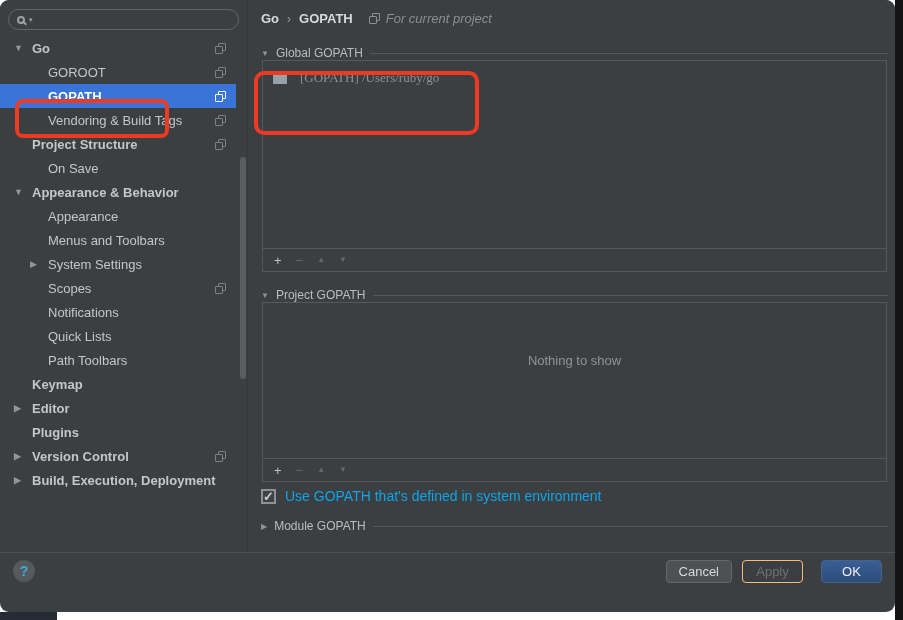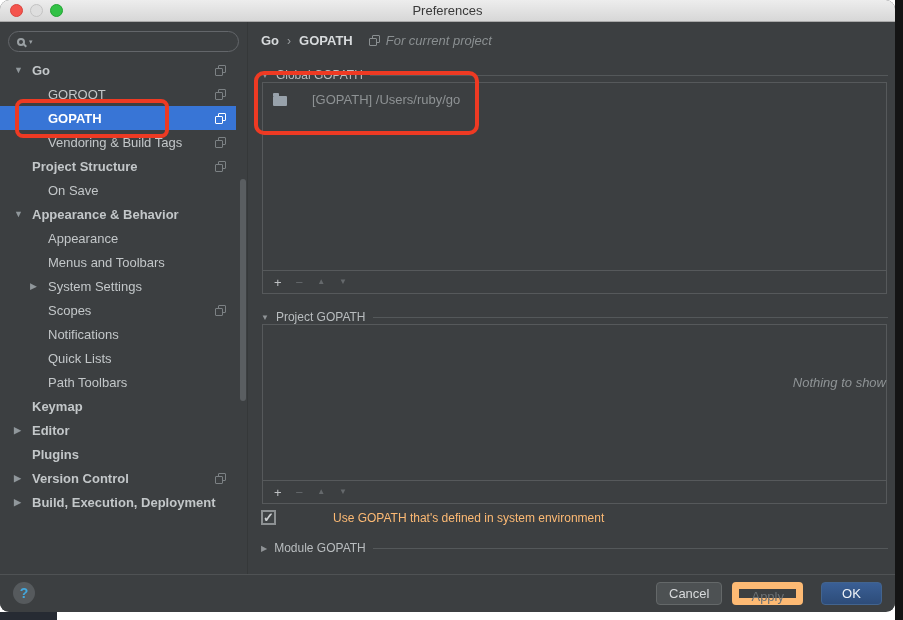--- a/index.html
+++ b/index.html
@@ -63,68 +63,60 @@
   .chev { color:#9a9ea0; font-size:12px; }
   .scope { display:flex; align-items:center; gap:6px; color:#8a8f91;font-style:italic; }
   .scope .dup { color:#8a8f91; }
 
   .sec-header { position:absolute; left:13px; right:7px; height:16px; display:flex; align-items:center; gap:7px; }
   .sec-arrow { font-size:8px; color:#8f9396; flex:none; }
   .sec-title { font-size:12px; color:#b9bdbf; white-space:nowrap; }
   .sec-line { flex:1; height:1px; background:#54585a; }
 
   .list-panel { position:absolute; left:14px; width:625px; border:1px solid #56595b; }
-  .lp-row { display:flex; align-items:center; gap:25px; padding:9px 0 0 10px; font-size:13px; color:#8e9294; }
+  .lp-row { display:flex; align-items:center; gap:13px; padding:9px 0 0 10px; font-size:13px; color:#8e9294;font-family:Liberation Serif, serif; }
   .folder { width:14px; height:10px; background:#98a2ab; border-radius:1px; position:relative; margin-top:2px; flex:none; }
   .folder::before { content:""; position:absolute; top:-3px; left:0; width:6px; height:3px; background:#98a2ab; border-radius:1px 1px 0 0; }
   .tbar { position:absolute; bottom:0; left:0; right:0; height:23px; border-top:1px solid #56595b;
           display:flex; align-items:center; gap:14px; padding-left:11px; }
   .tb-btn { color:#65696c; font-size:13px; line-height:1; cursor:default; }
   .tb-btn.en { color:#c0c3c5; }
   .tb-btn.tri { font-size:8px; }
-  .empty-text { position:absolute; left:0; right:0; top:50px; text-align:right; font-size:13px; color:#8f9496;font-style:italic; }
+  .empty-text { position:absolute; left:0; right:0; top:50px; text-align:center; font-size:13px; color:#8f9496; }
 
   .chk-row { position:absolute; left:13px; top:488px; display:flex; align-items:center; gap:9px; }
   .chk-box { width:15px; height:15px; border:2px solid #8d9193; background:#3f4345; color:#cdd0d2;
              font-size:13px; line-height:12px; text-align:center; font-weight:bold; }
-  .chk-label { font-size:12px; color:#fdba74;margin-left:48px; }
+  .chk-label { font-size:14px; color:#0ea5e9; }
 
   
   .footer { height:37px; border-top:1px solid #4f5254; display:flex; align-items:center; padding:0 13px; gap:10px; background:#3c3f41; }
   .help-btn { width:22px; height:22px; border-radius:50%; background:#565a5d; color:#43a8dd; font-weight:bold;
               font-size:14px; display:flex; align-items:center; justify-content:center; cursor:default; }
   .f-spacer { flex:1; }
   .btn { height:23px; min-width:61px; border-radius:4px; font-size:13px; font-family:"Liberation Sans",sans-serif;
          padding:0 12px; cursor:default; }
   .btn.cancel { background:#4d5153; border:1px solid #646869; color:#d8dadc; }
-  .btn.apply  { background:#3c3f41; border:7px solid #fdba74; color:#6c7174; }
+  .btn.apply  { background:#3c3f41; border:1px solid #fdba74; color:#6c7174; }
   .btn.ok     { background:linear-gradient(#3a5f95,#2d4c79); border:1px solid #42648f; color:#eef2f7;margin-left:8px; }
 
   
   .anno { position:absolute; border:4px solid #ee3a23; border-radius:8px; pointer-events:none; z-index:30; }
   .anno1 { left:15px; top:99px;  width:154px; height:39px; }
   .anno2 { left:254px; top:71px; width:225px; height:64px; border-radius:10px; }
 </style>
 </head>
 <body>
 
 <div class="page">
   <div class="right-strip"></div>
   <div class="bottom-left-strip"></div>
 
   <div class="window">
 
-    <div class="titlebar">
-      <div class="traffic">
-        <span class="light close"></span>
-        <span class="light min"></span>
-        <span class="light zoom"></span>
-      </div>
-      <span class="win-title">Preferences</span>
-    </div>
 
     <div class="wbody">
       <aside class="sidebar">
         <div class="searchbox">
           <span class="mag"></span>
           <span class="search-caret">▾</span>
           <input class="search-input" placeholder="" style="">
         </div>
         <div class="tree" id="tree">
             <div class="trow lv0 b">

